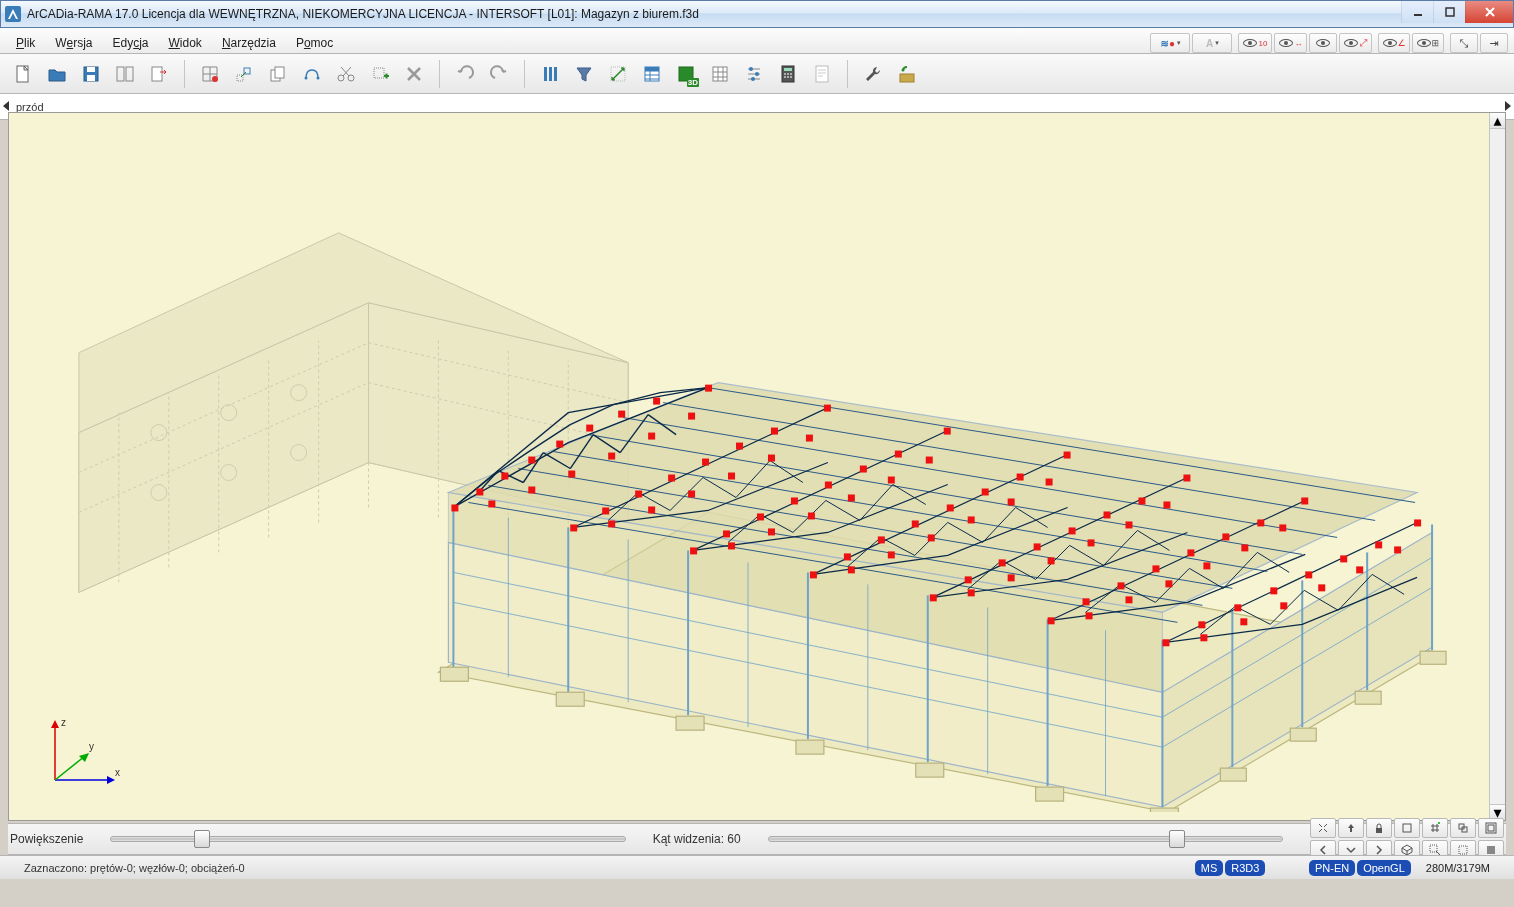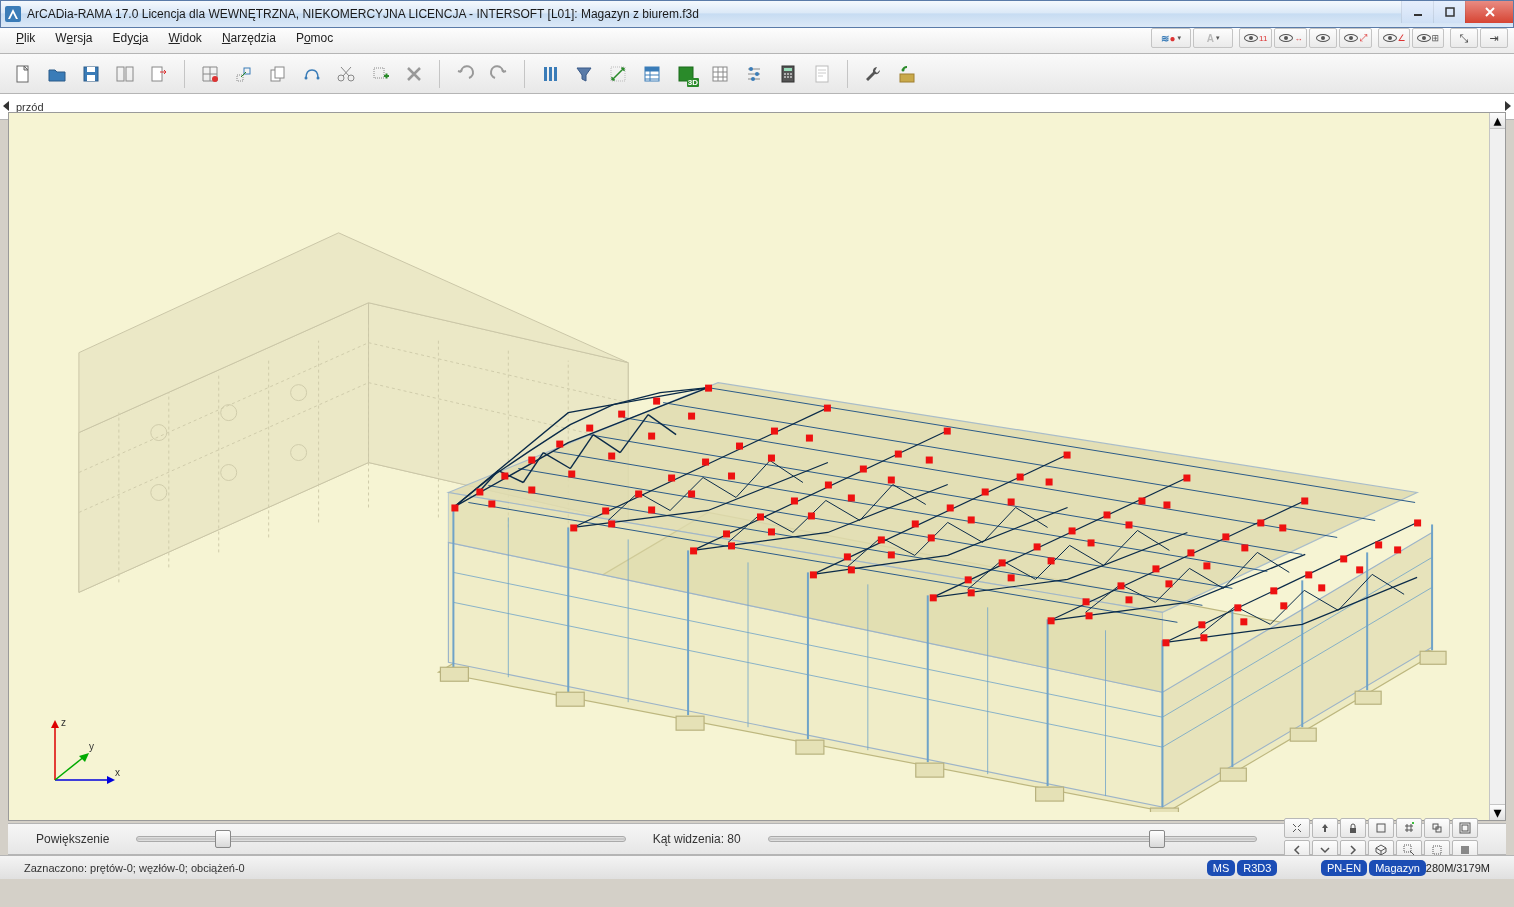--- a/index.html
+++ b/index.html
@@ -11,21 +11,21 @@
 .titlebar .appicon::after { content:''; position:absolute; inset:3px; background:#fff; clip-path: polygon(0 100%, 50% 0, 100% 100%, 80% 100%, 50% 40%, 20% 100%); }
 .titlebar .title { font-size: 12px; color: #1a1a1a; flex: 1; white-space: nowrap; overflow: hidden; }
 .winbtns { position: absolute; right: 0; top: 0; height: 22px; display: flex; }
 .winbtn { width: 32px; height: 22px; display:flex; align-items:center; justify-content:center; border-left:1px solid rgba(0,0,0,0.08); cursor:pointer; font-size:11px; }
 .winbtn.min { background: linear-gradient(#e6eefc,#cfe0f5); }
 .winbtn.max { background: linear-gradient(#e6eefc,#cfe0f5); }
 .winbtn.close { width: 48px; background: linear-gradient(#e98b82,#d64433); color:#fff; }
 .winbtn svg { width:12px; height:12px; }
 
 
-.menubar { height: 26px; background: linear-gradient(#fdfdfd,#ececec); border-bottom: 1px solid #b5b5b5; display: flex; align-items: flex-start; padding: 0 6px; gap:0; }
+.menubar { height: 26px; background: linear-gradient(#fdfdfd,#ececec); border-bottom: 1px solid #b5b5b5; display: flex; align-items: flex-end; padding: 0 6px; gap:0; }
 .menubar .mi { font-size: 12px; padding: 3px 10px; color:#222; cursor:pointer; }
 .menubar .mi u { text-decoration: underline; }
 .menubar .spacer { flex:1; }
 .vgroup { display:flex; align-items:center; gap:2px; margin-left:6px; }
 .vtog { height:20px; min-width:28px; padding:0 4px; border:1px solid #c4c4c4; background:linear-gradient(#fdfdfd,#eaeaea); border-radius:2px; display:flex; align-items:center; justify-content:center; font-size:10px; color:#444; cursor:pointer; position:relative; }
 .vtog .eye { width:14px; height:8px; border:1px solid #555; border-radius:50%; position:relative; }
 .vtog .eye::after{ content:''; position:absolute; left:4px; top:1px; width:4px; height:4px; background:#555; border-radius:50%; }
 .vtog .dd { margin-left:2px; font-size:7px; color:#555; }
 .vtog.big{ min-width:40px; }
 
@@ -42,36 +42,36 @@
 .rstrip .rarrow.left{ left:1px; }
 .rstrip .rarrow.right{ right:1px; }
 .rstrip .rarrow svg{ width:10px; height:12px; }
 
 
 .viewport { position:absolute; top:112px; left:8px; right:8px; bottom:86px; background:#f6f4d3; border:1px solid #9a9a9a; overflow:hidden; }
 .viewport img, .viewport .placeholder { position:absolute; inset:0; }
 .axis { position:absolute; left:28px; bottom:22px; width:90px; height:90px; pointer-events:none; }
 
 
-.sliders { position:absolute; left:8px; right:8px; bottom:52px; height:32px; background:linear-gradient(#f6f6f6,#e6e6e6); border-top:1px solid #b5b5b5; border-bottom:1px solid #b5b5b5; display:flex; align-items:center; padding:0 28px; gap:17px; font-size:12px; color:#333;}
+.sliders { position:absolute; left:8px; right:8px; bottom:52px; height:32px; background:linear-gradient(#f6f6f6,#e6e6e6); border-top:1px solid #b5b5b5; border-bottom:1px solid #b5b5b5; display:flex; align-items:center; padding:0 2px; gap:17px; font-size:12px; color:#333;}
 .slider { flex:1; height:6px; background:#ddd; border:1px solid #aaa; border-radius:3px; position:relative; margin:0 10px;}
 .slider .track { position:absolute; left:0; right:0; top:50%; height:2px; background:#c9c9c9; transform:translateY(-50%);}
 .slider .thumb { position:absolute; top:-7px; width:16px; height:18px; background:linear-gradient(#fff,#d8d8d8); border:1px solid #888; border-radius:2px; }
 .slider.zoom .thumb{ left:16%; }
 .slider.fov .thumb{ left:78%; }
 .btncluster{ display:grid; grid-template-columns:repeat(7,26px); grid-template-rows:repeat(2,20px); gap:2px; margin-left:auto;}
 .cbtn{ border:1px solid #b8b8b8; background:linear-gradient(#fdfdfd,#e7e7e7); border-radius:2px; display:flex; align-items:center; justify-content:center; cursor:pointer; font-size:11px; color:#444;}
 .cbtn svg{ width:12px;height:12px; }
 
 
 .statusbar { position:absolute; left:0; right:0; bottom:28px; height:24px; background:linear-gradient(#f4f4f4,#e0e0e0); border-top:1px solid #b5b5b5; display:flex; align-items:center; font-size:11px; color:#333; padding:0 24px;}
 .statusbar .fill{ flex:1; }
 .pill{ padding:2px 6px; margin-left:2px; color:#fff; font-size:11px; border-radius:5px;}
 .pill.ms{ background:#1b4db5;} .pill.r3{ background:#1b4db5;} .pill.b64{ background:#4a4a4a;margin-top:39px;} .pill.pn{ background:#1b4db5;} .pill.gl{ background:#1b4db5;}
-.mem{ margin-left:0; color:#222;}
+.mem{ margin-left:15px; color:#222;}
 
 
 .bottomstrip{ position:absolute; left:0; right:0; bottom:0; height:28px; background:#d4d0c8; }
 
 
 .vsb{ position:absolute; right:0; top:0; bottom:0; width:16px; background:#f0f0f0; border-left:1px solid #c5c5c5;}
 .vsb .sbt{ height:16px; background:linear-gradient(#fdfdfd,#e2e2e2); border-bottom:1px solid #c5c5c5; display:flex;align-items:center;justify-content:center;}
 .vsb .sbb{ position:absolute; bottom:0; height:16px; left:0;right:0; background:linear-gradient(#fdfdfd,#e2e2e2); border-top:1px solid #c5c5c5;display:flex;align-items:center;justify-content:center;}
 </style>
 </head>
@@ -114,21 +114,21 @@
         <span class="dd">▾</span>
       </div>
     <div class="vtog big">
         <span style="color:#bbb;font-weight:bold">A</span>
         <span class="dd">▾</span>
       </div>
   </div>
   <div class="vgroup">
     <div class="vtog">
         <span class="eye"></span>
-        <sup style="color:#d33;font-size:8px;margin-left:1px">11</sup>
+        <sup style="color:#d33;font-size:8px;margin-left:1px">10</sup>
       </div>
     <div class="vtog">
         <span class="eye"></span>
         <span style="color:#d33;font-size:8px;margin-left:1px">↔</span>
       </div>
     <div class="vtog">
         <span class="eye"></span>
       </div>
     <div class="vtog">
         <span class="eye"></span>
@@ -640,21 +640,21 @@
     <div class="sbb">▾</div>
   </div>
 </div>
 
 <div class="sliders">
   <span>Powiększenie</span>
   <div class="slider zoom">
       <div class="track"></div>
       <div class="thumb"></div>
     </div>
-  <span>Kąt widzenia: 80</span>
+  <span>Kąt widzenia: 60</span>
   <div class="slider fov">
       <div class="track"></div>
       <div class="thumb"></div>
     </div>
 
   <div class="btncluster">
     <div class="cbtn">
         <svg viewBox="0 0 12 12">
           <path d="M2 2 l3 3 M10 2 l-3 3 M2 10 l3 -3 M10 10 l-3 -3" stroke="#555"></path>
         </svg>
@@ -733,17 +733,17 @@
   </div>
 </div>
 
 <div class="statusbar">
   <span>Zaznaczono: prętów-0; węzłów-0; obciążeń-0</span>
   <span class="fill"></span>
   <span class="pill ms">MS</span>
   <span class="pill r3">R3D3</span>
   <span class="pill b64">64-bit</span>
   <span class="pill pn">PN-EN</span>
-  <span class="pill gl">Magazyn</span>
+  <span class="pill gl">OpenGL</span>
   <span class="mem">280M/3179M</span>
 </div>
 
 <div class="bottomstrip"></div>
 
 </body></html>

